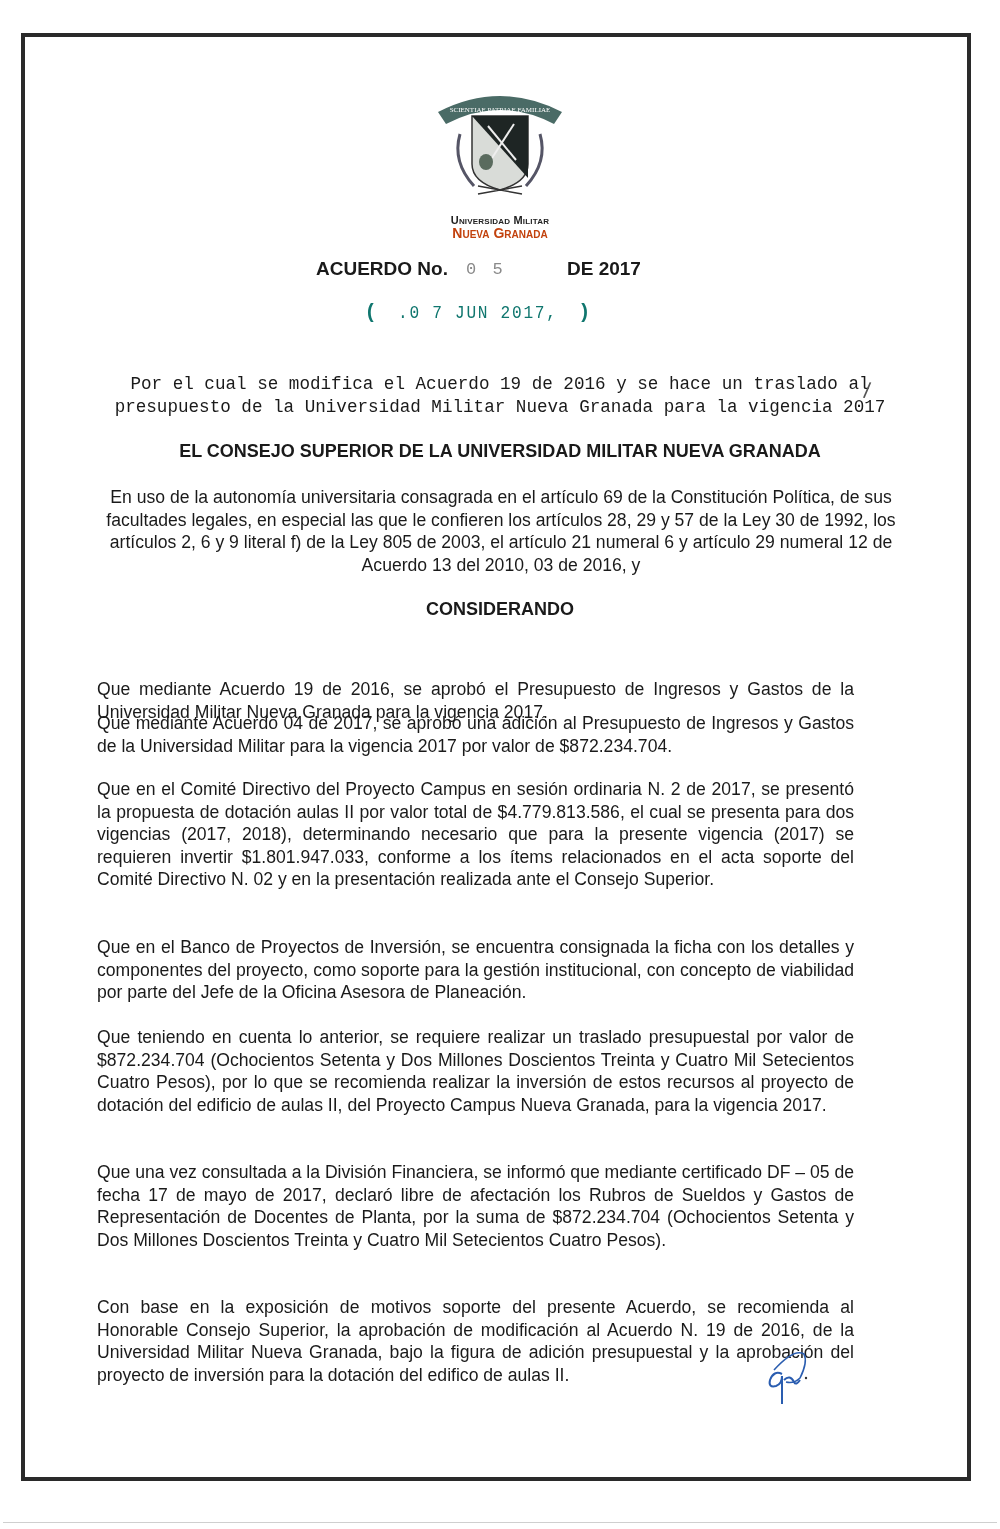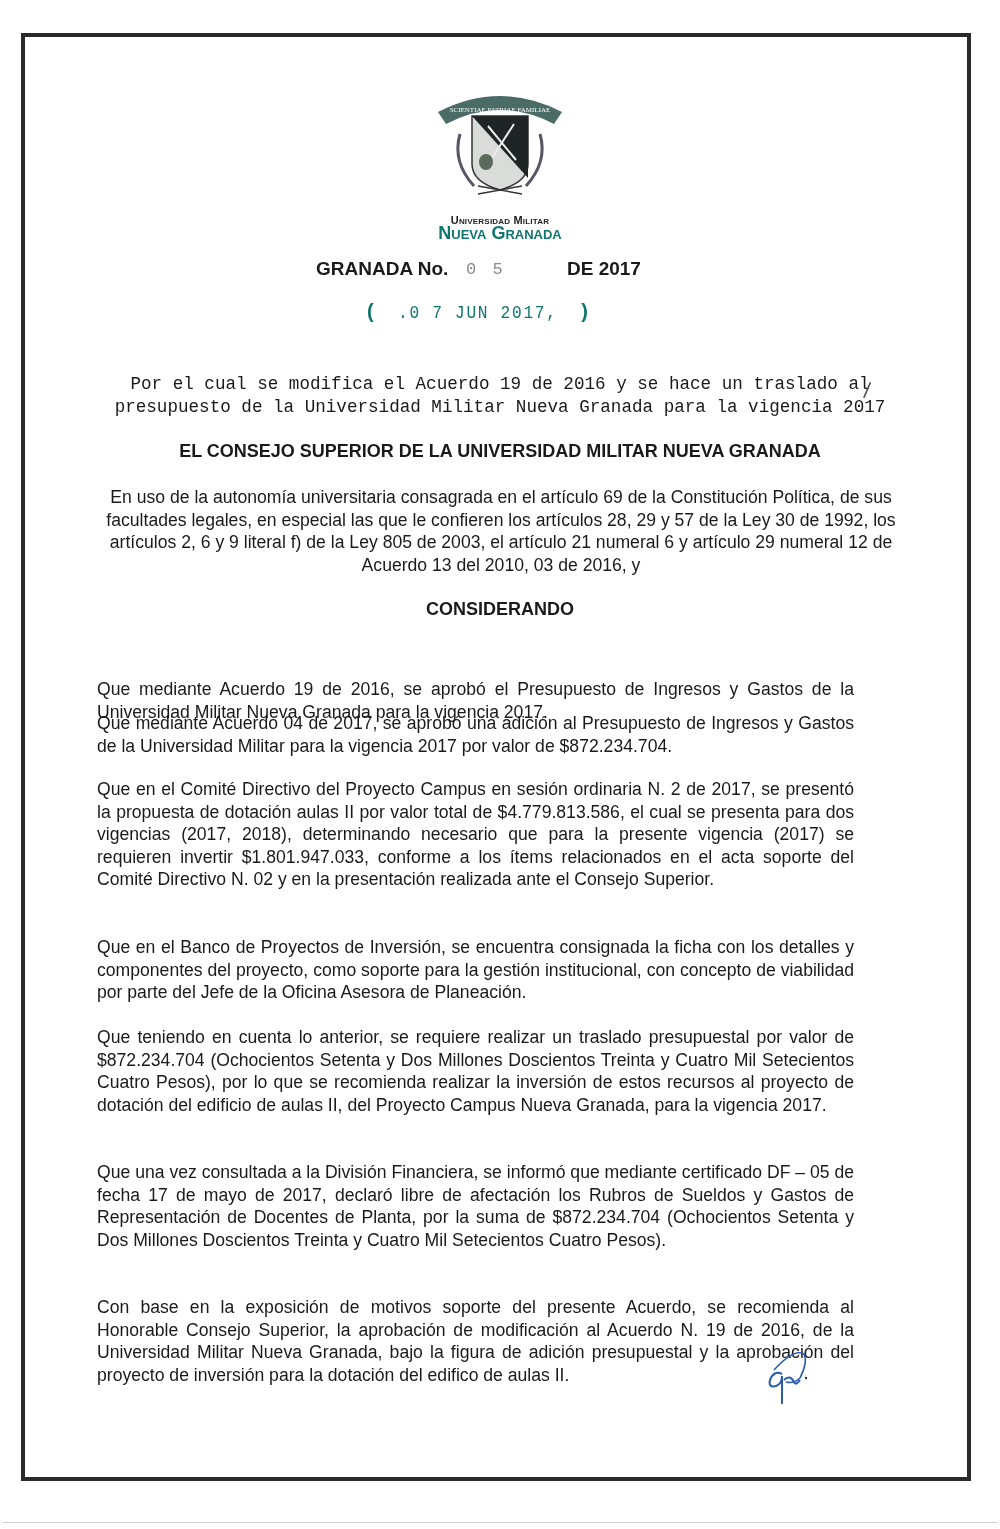--- a/index.html
+++ b/index.html
@@ -5,21 +5,21 @@
   html, body { margin: 0; padding: 0; background: #ffffff; }
   body { width: 1000px; height: 1529px; position: relative; overflow: hidden;
          font-family: "Liberation Sans", sans-serif; color: #1a1a1a; }
   .frame { position: absolute; left: 21px; top: 33px; width: 942px; height: 1440px;
            border: 4px solid #2a2a2a; box-sizing: content-box; }
   .bottom-rule { position: absolute; left: 3px; right: 3px; top: 1522px; height: 1px; background: #cfcfcf; }
 
   .logo { position: absolute; left: 415px; top: 82px; width: 170px; height: 155px; text-align: center; }
   .logo svg { display: block; margin: 0 auto; }
   .logo .uni1 { font-size: 11px; font-weight: bold; letter-spacing: 0.2px; color: #222; margin-top: 14px; font-variant: small-caps; }
-  .logo .uni2 { font-size: 18px; font-weight: bold; color: #0f766e; font-variant: small-caps; line-height: 14px; }
+  .logo .uni2 { font-size: 14px; font-weight: bold; color: #c2410c; font-variant: small-caps; line-height: 14px; }
 
   .acuerdo { position: absolute; top: 258px; left: 0; width: 1000px; font-weight: bold; font-size: 19px; }
   .acuerdo .lbl { position: absolute; left: 316px; }
   .acuerdo .num { position: absolute; left: 466px; top: 2px; font-family: "Liberation Mono", monospace; font-weight: normal; color: #8a8a8a; font-size: 17px; letter-spacing: 3px; }
   .acuerdo .year { position: absolute; left: 567px; }
   .stamp-date { position: absolute; top: 300px; left: 367px; font-size: 20px; color: #0f766e; }
   .stamp-date .paren { font-weight: bold; }
   .stamp-date .dt { font-family: "Liberation Mono", monospace; font-size: 19px; letter-spacing: 2px; margin: 0 10px; transform: scaleX(0.85); display: inline-block; }
 
   .center { position: absolute; left: 95px; width: 810px; text-align: center; font-size: 17.6px; line-height: 22.5px; }
@@ -57,21 +57,21 @@
     <ellipse cx="56" cy="80" rx="7" ry="8" fill="#5a6b5e"></ellipse>
     <path d="M30 52 Q22 80 44 104" stroke="#556" stroke-width="3" fill="none"></path>
     <path d="M110 52 Q118 80 96 104" stroke="#556" stroke-width="3" fill="none"></path>
     <path d="M48 112 L92 104 M48 104 L92 112" stroke="#333" stroke-width="1.5"></path>
   </svg>
   <div class="uni1">Universidad Militar</div>
   <div class="uni2">Nueva Granada</div>
 </div>
 
 <div class="acuerdo">
-  <span class="lbl">GRANADA No.</span>
+  <span class="lbl">ACUERDO No.</span>
   <span class="num">0 5</span>
   <span class="year">DE 2017</span>
 </div>
 
 <div class="stamp-date">
   <span class="paren">(</span><span class="dt">.0 7 JUN 2017,</span><span class="paren">)</span>
 </div>
 
 <div class="center title">Por el cual se modifica el Acuerdo 19 de 2016 y se hace un traslado al presupuesto de la Universidad Militar Nueva Granada para la vigencia 2017</div>
 <div class="slash">/</div>

